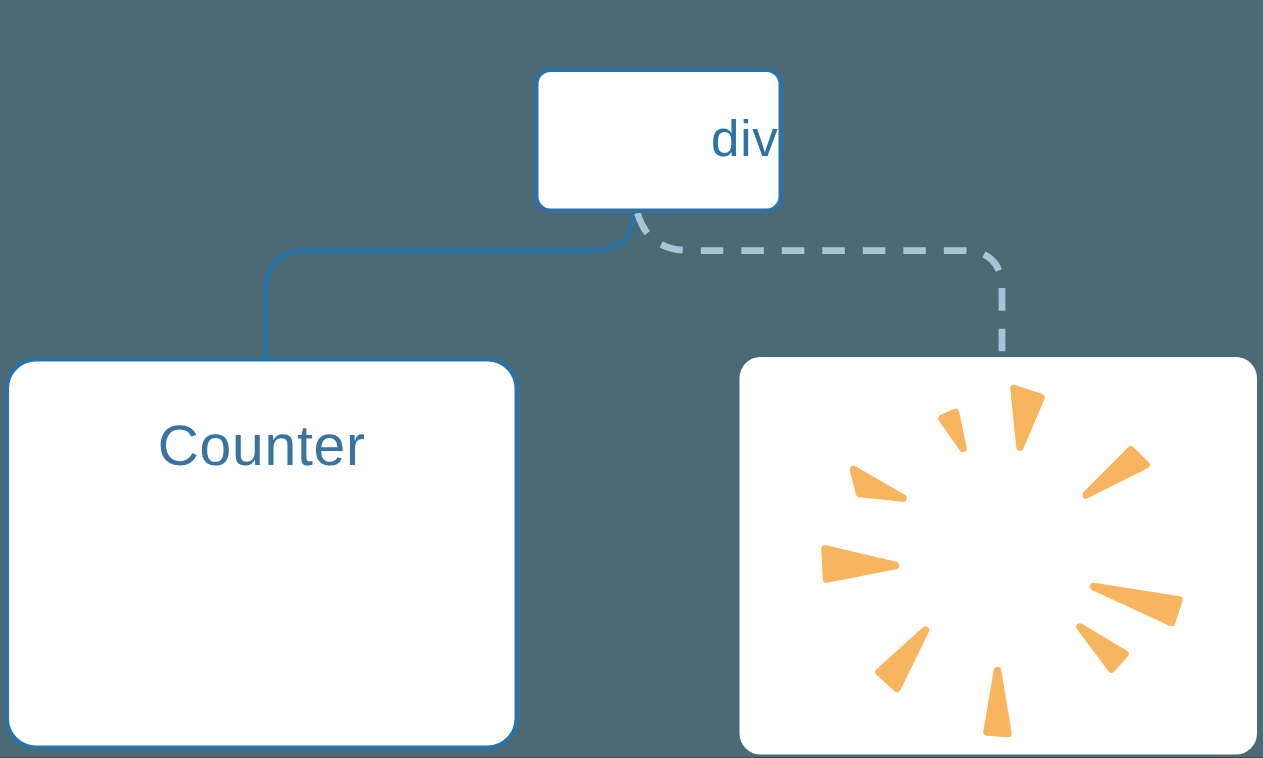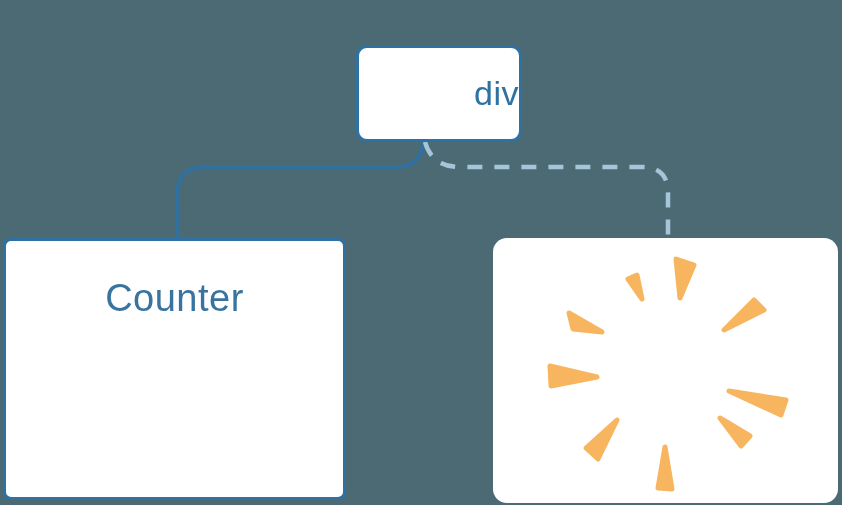--- a/index.html
+++ b/index.html
@@ -20,21 +20,21 @@
     border-radius:11px;
     display:flex;align-items:center;justify-content:flex-end;margin-top:40px;
   }
   .node-div .label{
     color:var(--accent-blue,#2E72A3);
     font-size:34px;font-weight:500;letter-spacing:0.5px;
   }
   .node-counter{
     left:3px;top:238px;width:343px;height:262px;
     border:3px solid var(--accent-blue,#2E72A3);
-    border-radius:8px;
+    border-radius:21px;
     display:flex;flex-direction:column;align-items:center;
   }
   .counter-title{
     margin-top:38px;
     color:var(--counter-title,#38749F);
     font-size:38px;font-weight:500;letter-spacing:0.5px;
     line-height:1;
   }
   .state-pill{
     margin-top:37px;

